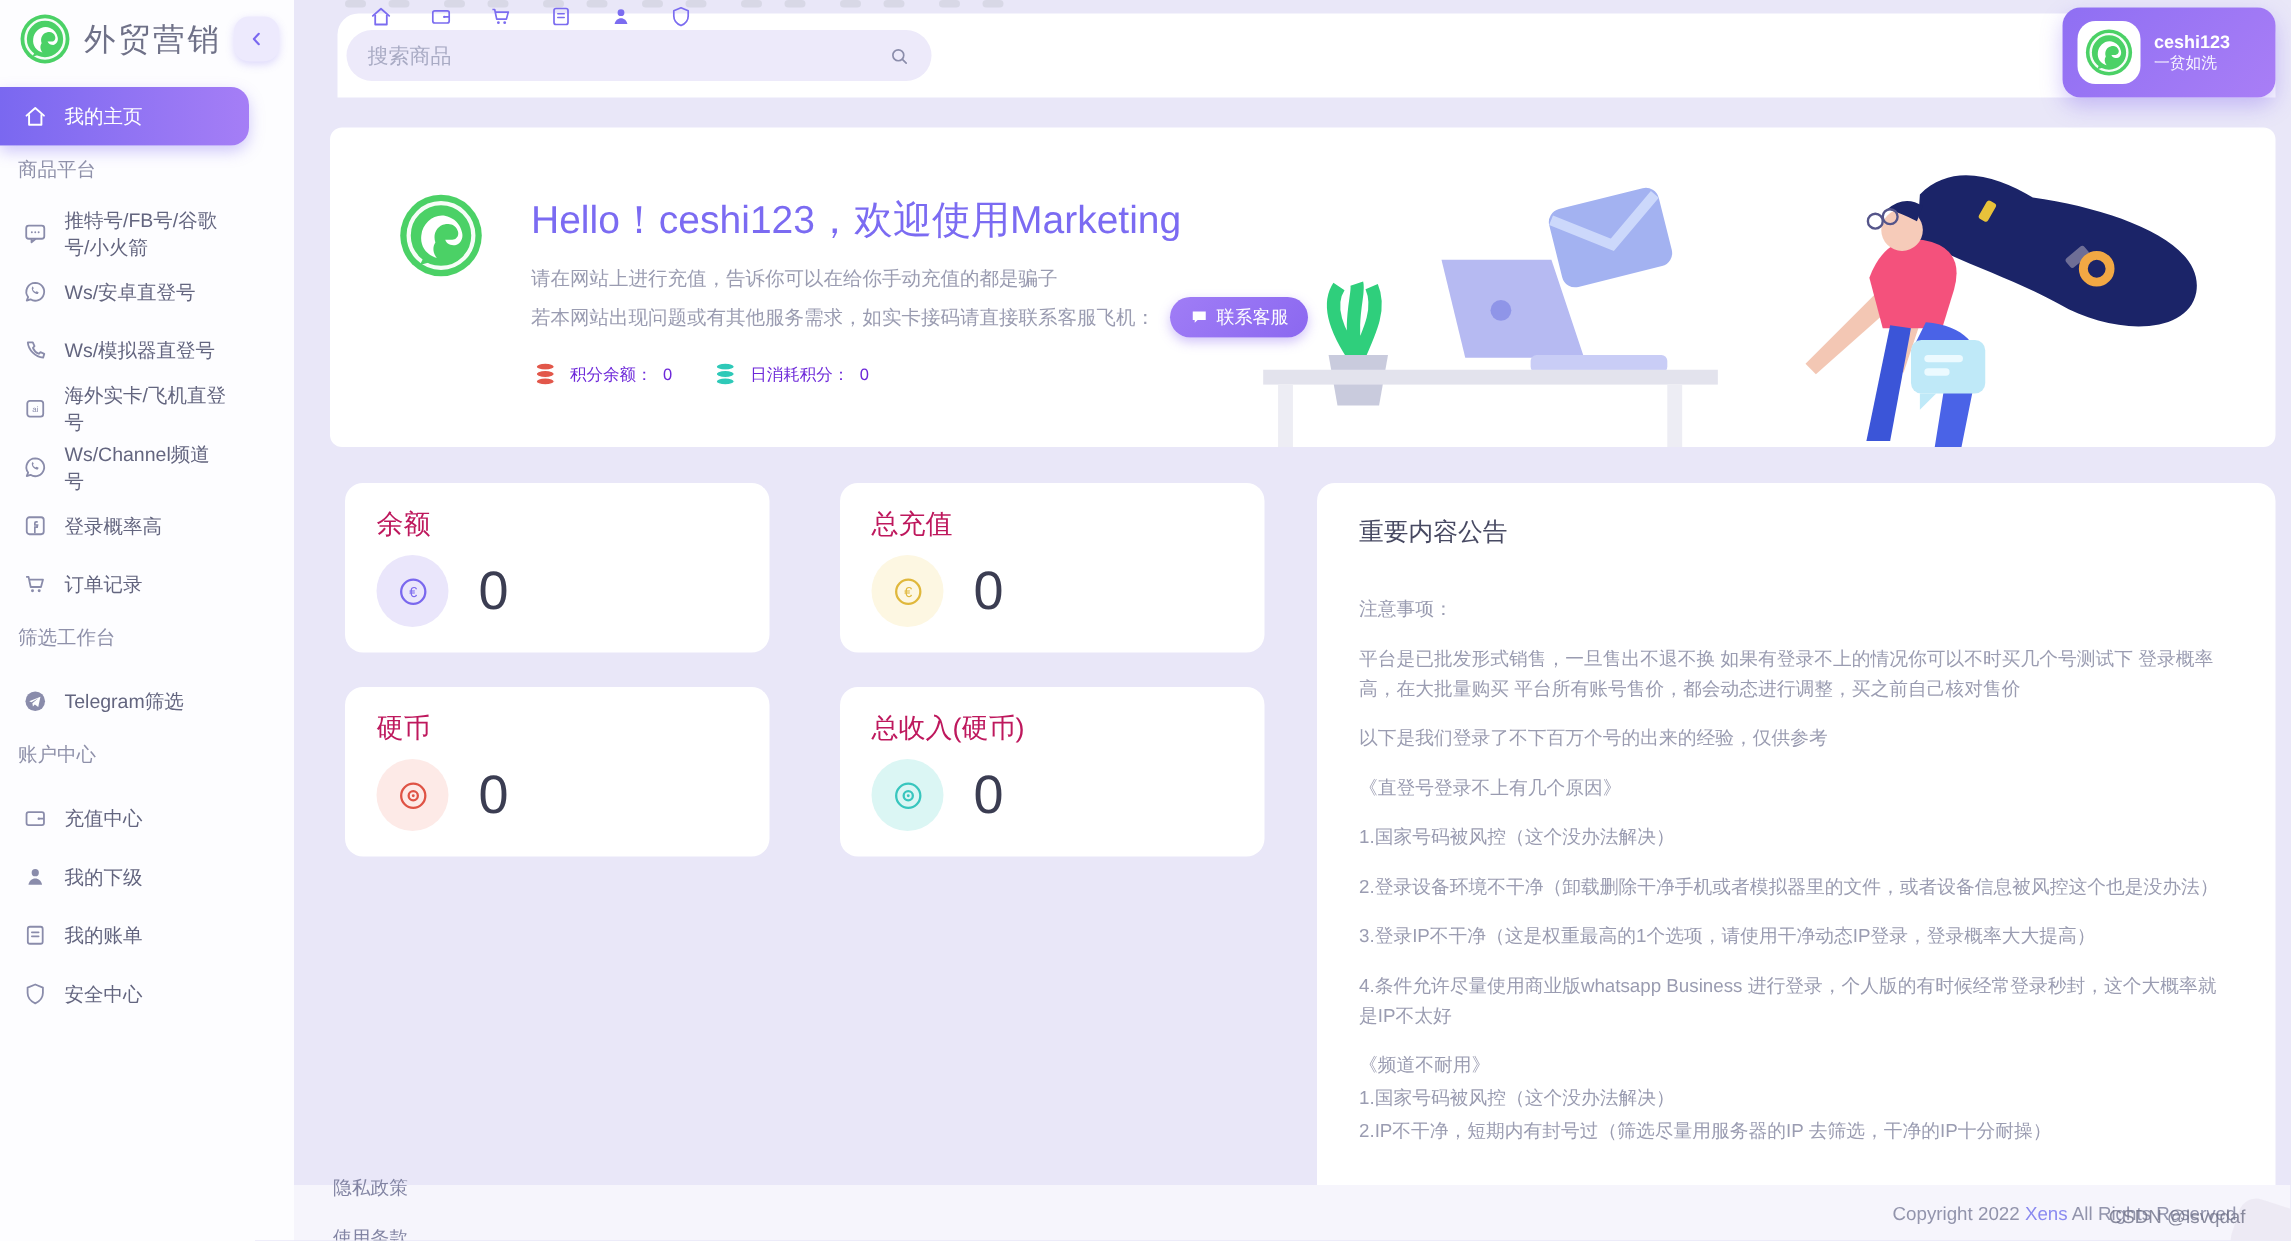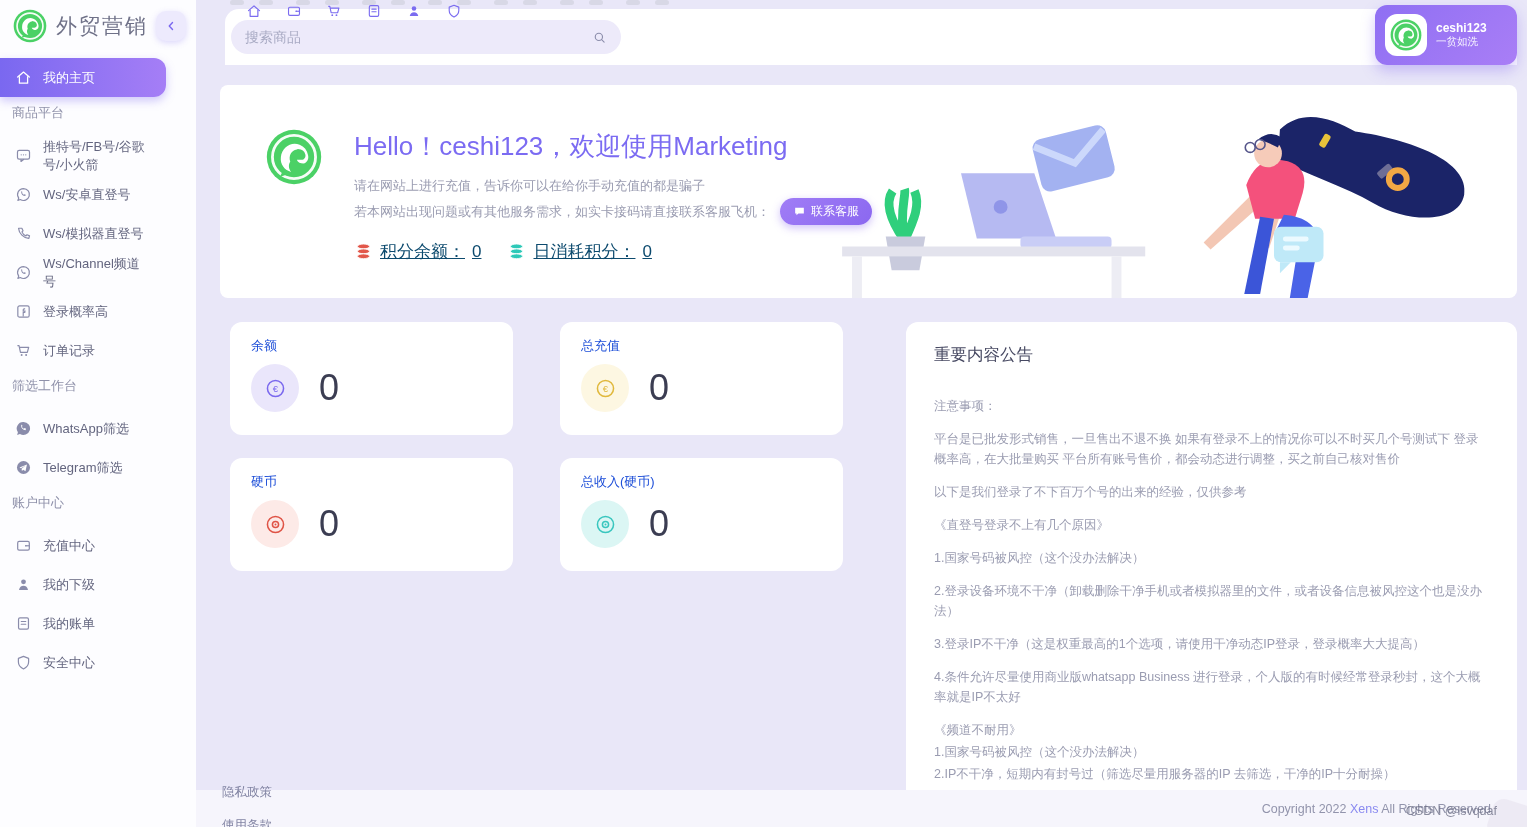--- a/index.html
+++ b/index.html
@@ -68,43 +68,43 @@
   .hero-title { position:absolute; left:134px; top:44px; font-size:26px; color:#7b6bf2; }
   .hero-line1 { position:absolute; left:134px; top:92px; font-size:13px; color:#9a9cb1; }
   .hero-line2row { position:absolute; left:134px; top:113px; display:flex; align-items:center; gap:10px; }
   .hero-line2 { font-size:13px; color:#9a9cb1; }
   .contact-btn { height:27px; padding:0 13px; border:none; border-radius:14px;
     background:linear-gradient(135deg,#a07df6,#8b68f0); color:#fff; font-size:12px;
     display:flex; align-items:center; gap:5px; cursor:pointer;
     font-family:"Liberation Sans",sans-serif; box-shadow:0 3px 8px rgba(140,105,240,.4); }
   .contact-btn svg { width:13px; height:13px; }
   .hero-stats { position:absolute; left:134px; top:155px; display:flex; gap:26px; align-items:center; }
-  .hstat { display:flex; align-items:center; gap:7px; font-size:17px; color:#0c4a6e;text-decoration:underline; }
+  .hstat { display:flex; align-items:center; gap:7px; font-size:11px; color:#6d28d9; }
   .hstat svg { width:19px; height:19px; }
   .hstat.red svg { color:#e2574a; }
   .hstat.teal svg { color:#2ec9b8; }
   .illustration { position:absolute; right:4px; bottom:0; width:690px; height:208px; }
 
   
   .cards { position:absolute; left:34px; top:322px; width:613px;
     display:grid; grid-template-columns:283px 283px; grid-auto-rows:113px; column-gap:47px; row-gap:23px; }
   .card { background:#fff; border-radius:12px; padding:15px 21px; }
-  .card-label { font-size:13px; color:#1d4ed8; }
+  .card-label { font-size:18px; color:#be185d; }
   .card-body { display:flex; align-items:center; gap:20px; margin-top:9px; }
   .card-ic { width:48px; height:48px; border-radius:50%; display:flex; align-items:center; justify-content:center; }
   .card-ic svg { width:23px; height:23px; }
   .t-purple { background:#eae6fb; color:#7a68ee; }
   .t-yellow { background:#fdf7e2; color:#e0b83c; }
   .t-red    { background:#fdeae7; color:#df5345; }
   .t-cyan   { background:#dbf6f4; color:#38c6be; }
   .card-value { font-size:36px; color:#3b3d52; }
 
   
   .announce { position:absolute; left:682px; right:10px; top:322px; height:493px;
-    background:#fff; border-radius:12px; padding:22px 28px; overflow:hidden;margin-left:28px; }
+    background:#fff; border-radius:12px; padding:22px 28px; overflow:hidden; }
   .ann-title { font-size:16.5px; color:#474962; margin-bottom:30px; }
   .ann-line { font-size:12.5px; color:#9a9cb1; line-height:1.6; margin-bottom:13px; }
   .ann-line.tight { margin-bottom:2px; }
 
   
   .footer { position:absolute; left:0; right:0; bottom:0; height:37px; background:#f6f5fc;
     display:flex; align-items:center; justify-content:space-between; padding:0 26px; font-size:12.5px; }
   .flinks { display:flex; gap:16px;flex-direction:column; }
   .flinks a { color:#8284a3; text-decoration:none; cursor:pointer; }
   .fcopy { color:#9294ac; position:relative; padding-right:10px; }
@@ -242,44 +242,44 @@
       <span>Ws/安卓直登号</span>
     </div>
     <div class="nav-item">
       <svg class="ic">
           <use href="#i-phone"></use>
         </svg>
       <span>Ws/模拟器直登号</span>
     </div>
     <div class="nav-item">
       <svg class="ic">
+          <use href="#i-simcard"></use>
+        </svg>
+      <span>海外实卡/飞机直登号</span>
+    </div>
+    <div class="nav-item">
+      <svg class="ic">
           <use href="#i-whatsapp"></use>
         </svg>
       <span>Ws/Channel频道号</span>
     </div>
     <div class="nav-item">
       <svg class="ic">
           <use href="#i-facebook"></use>
         </svg>
       <span>登录概率高</span>
     </div>
     <div class="nav-item">
       <svg class="ic">
           <use href="#i-cart"></use>
         </svg>
       <span>订单记录</span>
     </div>
     <div class="nav-section">
       <span>筛选工作台</span>
-    </div>
-    <div class="nav-item">
-      <svg class="ic">
-          <use href="#i-whatsapp-filled"></use>
-        </svg>
-      <span>WhatsApp筛选</span>
     </div>
     <div class="nav-item">
       <svg class="ic">
           <use href="#i-telegram-filled"></use>
         </svg>
       <span>Telegram筛选</span>
     </div>
     <div class="nav-section">
       <span>账户中心</span>
     </div>

